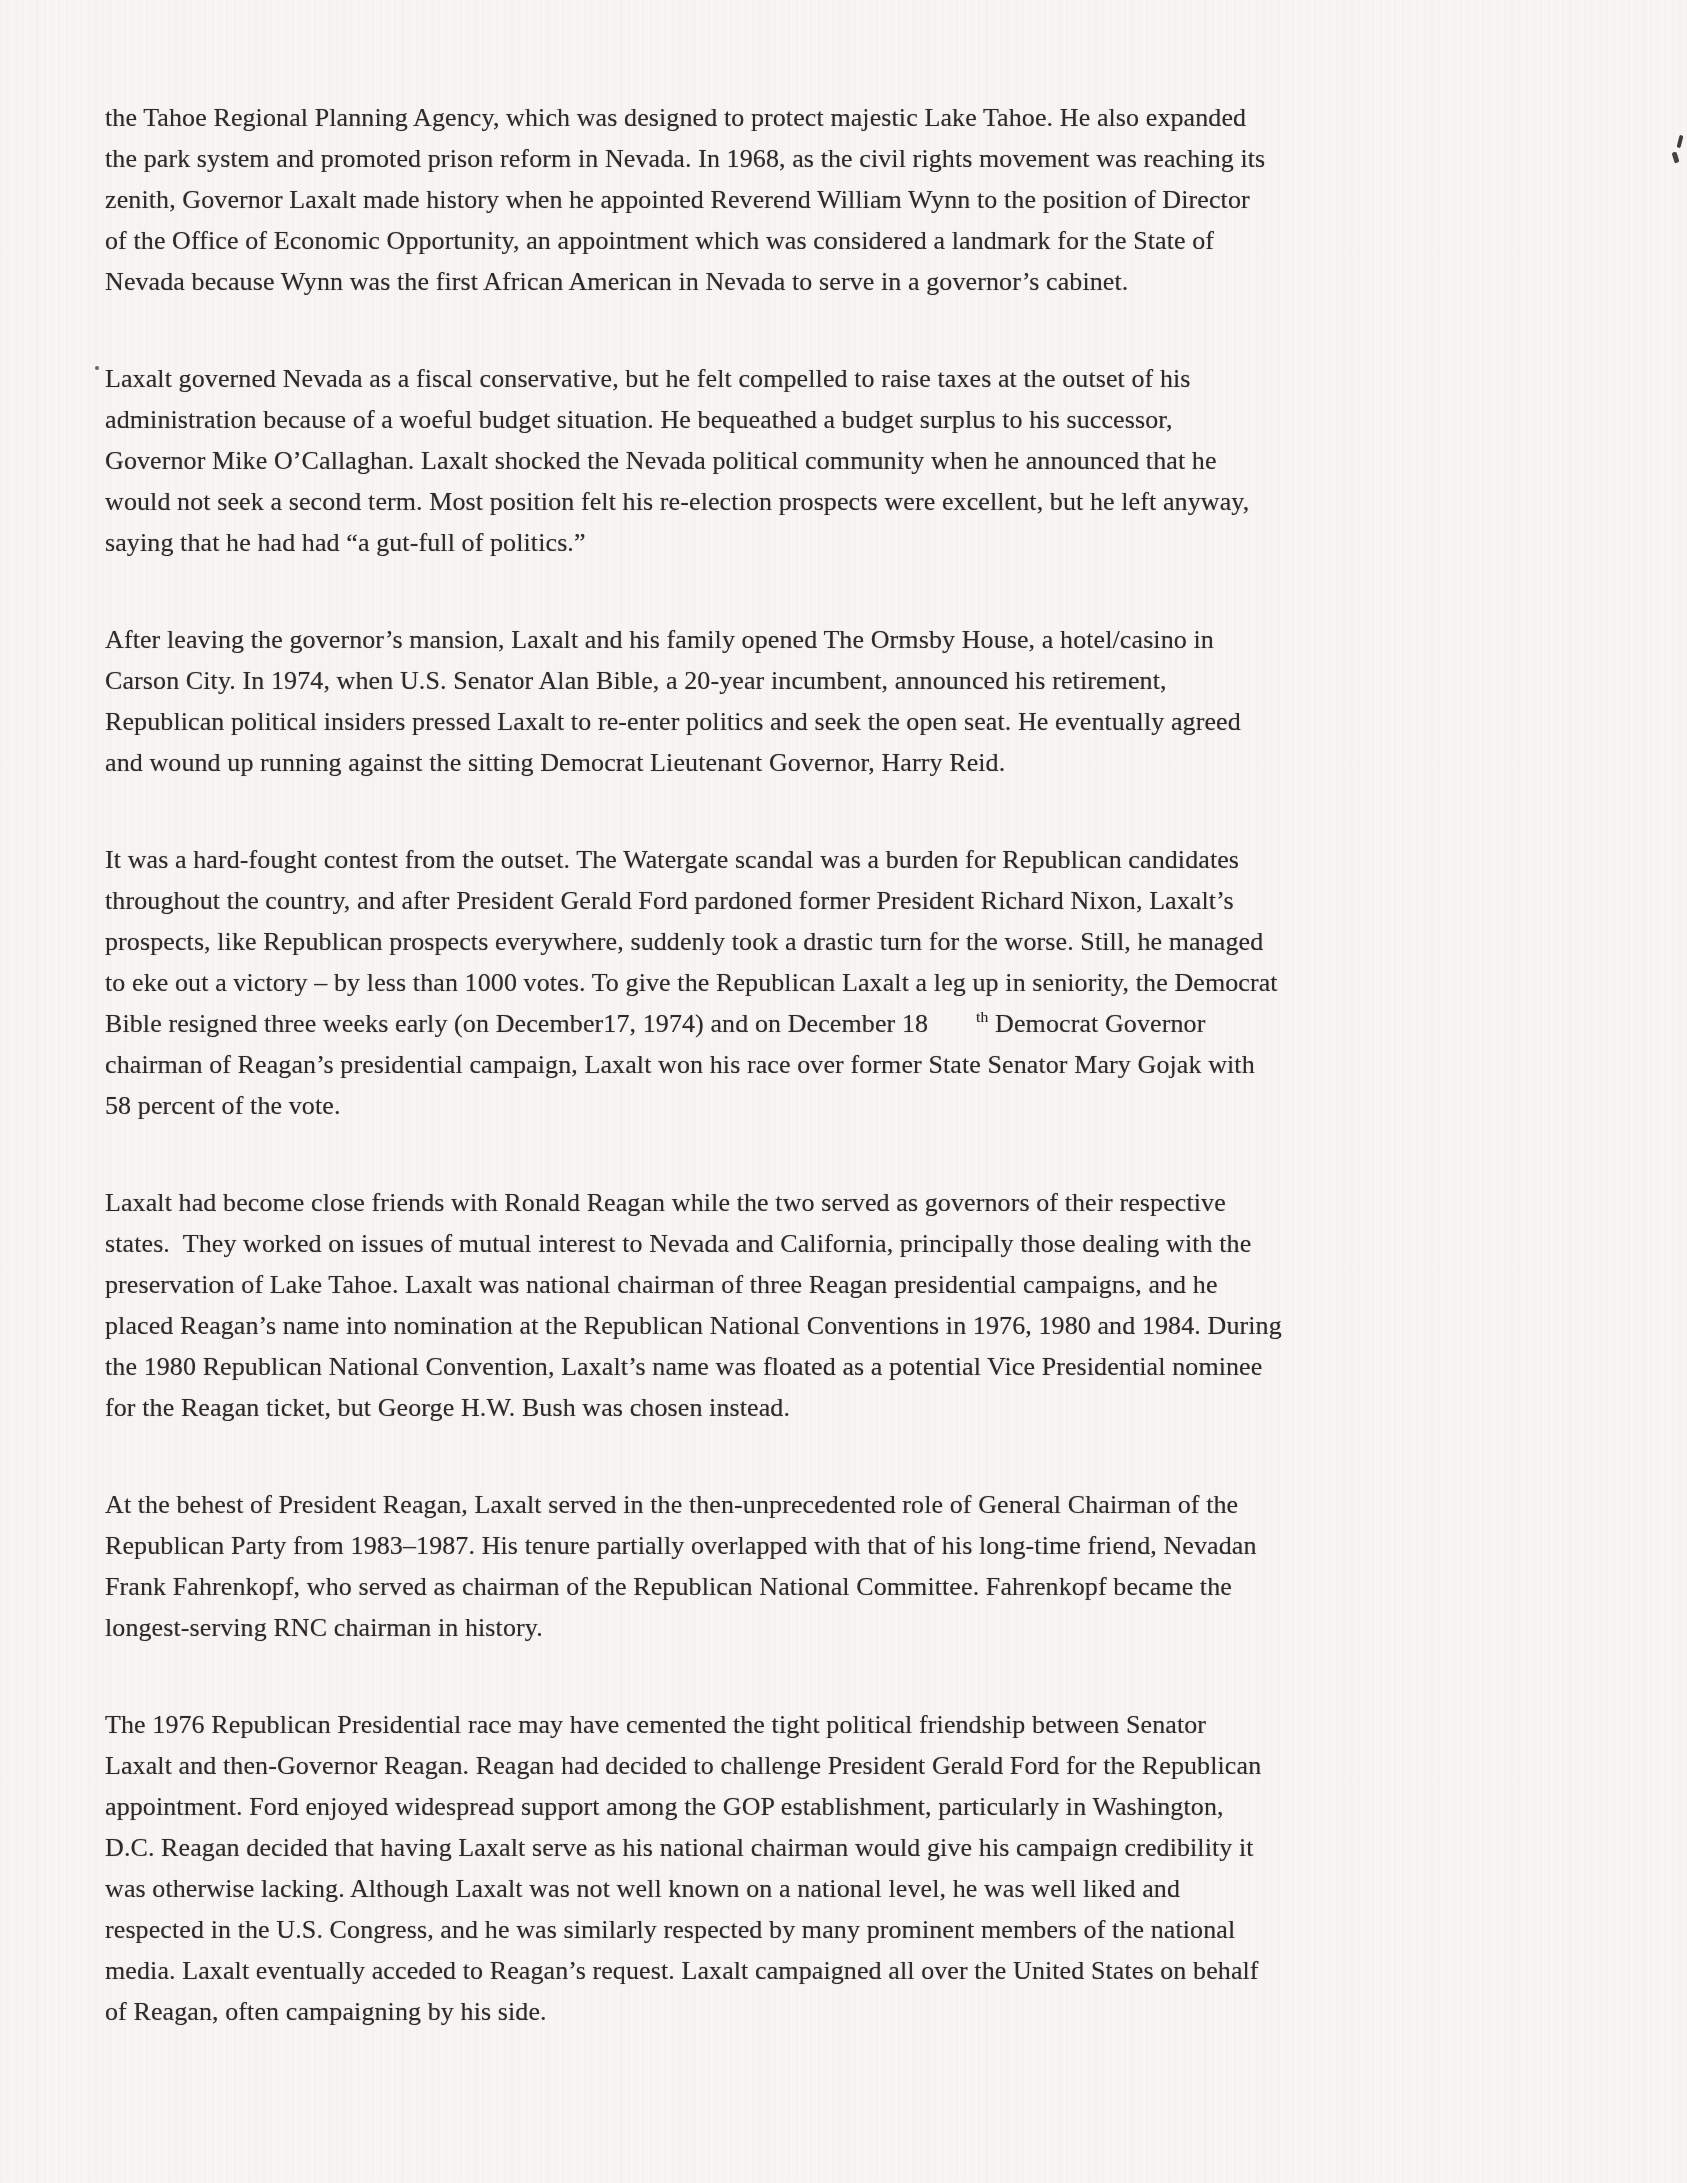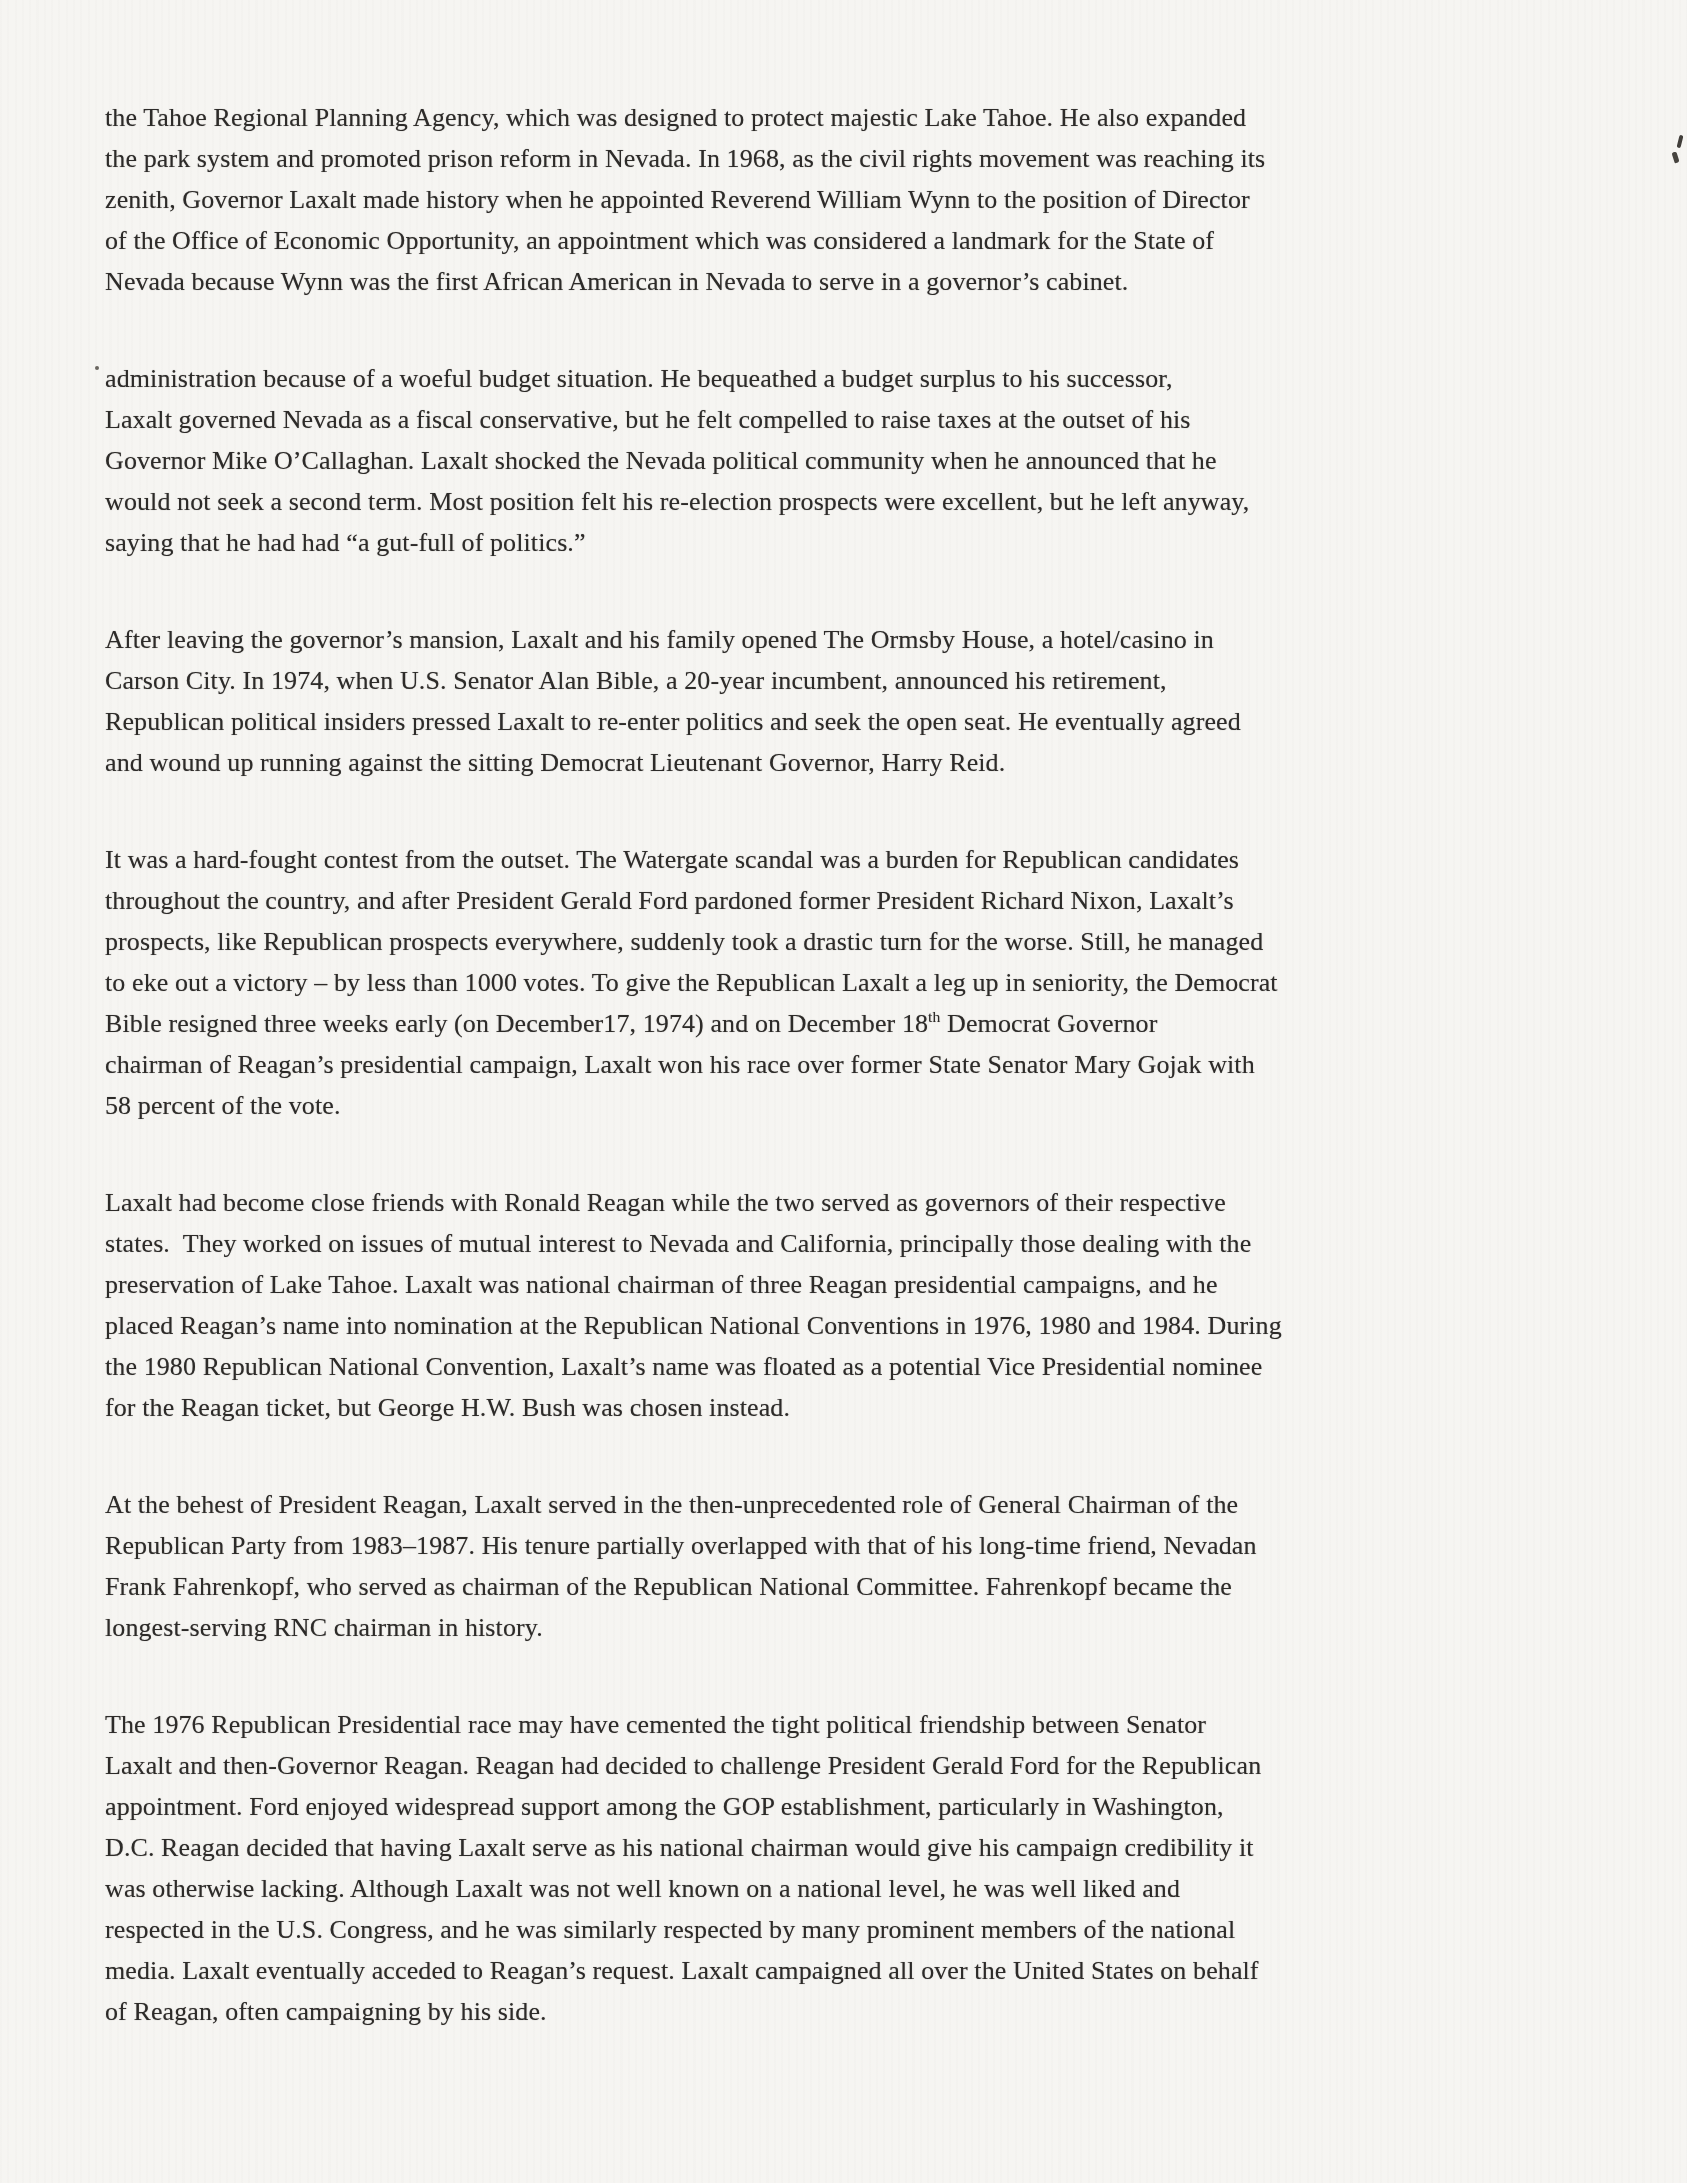--- a/index.html
+++ b/index.html
@@ -37,20 +37,21 @@
     font-size: 26px;
     line-height: 41px;
     letter-spacing: 0.1px;
     color: #2d2b29;
     text-shadow: 0 0 1px rgba(58,54,50,0.45);
   }
   .line sup {
     font-size: 0.6em;
     line-height: 0;
     vertical-align: super;
+    margin-left: 48px;
   }
   
   .margin-speck {
     position: absolute;
     left: 95px;
     top: 366px;
     width: 4px;
     height: 4px;
     border-radius: 50%;
     background: #6a6660;
@@ -95,22 +96,22 @@
   </div>
   <article class="doc-body" id="doc-body">
       <p>
         <span class="line">the Tahoe Regional Planning Agency, which was designed to protect majestic Lake Tahoe. He also expanded</span>
         <span class="line">the park system and promoted prison reform in Nevada. In 1968, as the civil rights movement was reaching its</span>
         <span class="line">zenith, Governor Laxalt made history when he appointed Reverend William Wynn to the position of Director</span>
         <span class="line">of the Office of Economic Opportunity, an appointment which was considered a landmark for the State of</span>
         <span class="line">Nevada because Wynn was the first African American in Nevada to serve in a governor’s cabinet.</span>
       </p>
       <p>
+        <span class="line">Laxalt governed Nevada as a fiscal conservative, but he felt compelled to raise taxes at the outset of his</span>
         <span class="line">administration because of a woeful budget situation. He bequeathed a budget surplus to his successor,</span>
-        <span class="line">Laxalt governed Nevada as a fiscal conservative, but he felt compelled to raise taxes at the outset of his</span>
         <span class="line">Governor Mike O’Callaghan. Laxalt shocked the Nevada political community when he announced that he</span>
         <span class="line">would not seek a second term. Most position felt his re-election prospects were excellent, but he left anyway,</span>
         <span class="line">saying that he had had “a gut-full of politics.”</span>
       </p>
       <p>
         <span class="line">After leaving the governor’s mansion, Laxalt and his family opened The Ormsby House, a hotel/casino in</span>
         <span class="line">Carson City. In 1974, when U.S. Senator Alan Bible, a 20-year incumbent, announced his retirement,</span>
         <span class="line">Republican political insiders pressed Laxalt to re-enter politics and seek the open seat. He eventually agreed</span>
         <span class="line">and wound up running against the sitting Democrat Lieutenant Governor, Harry Reid.</span>
       </p>

